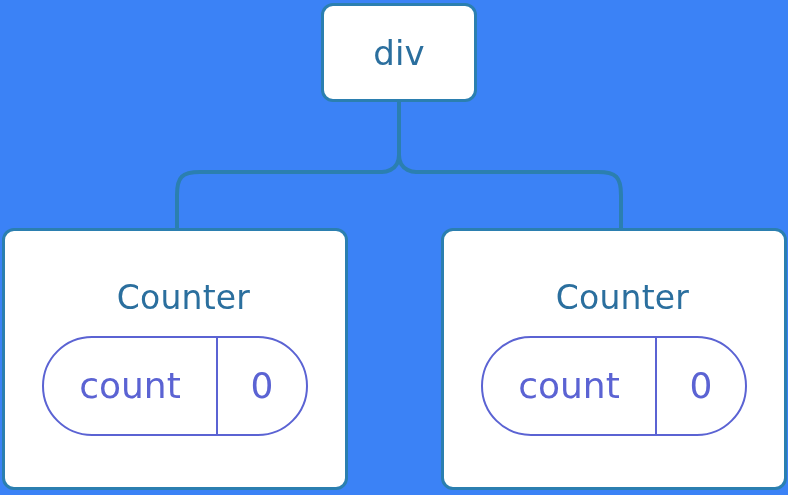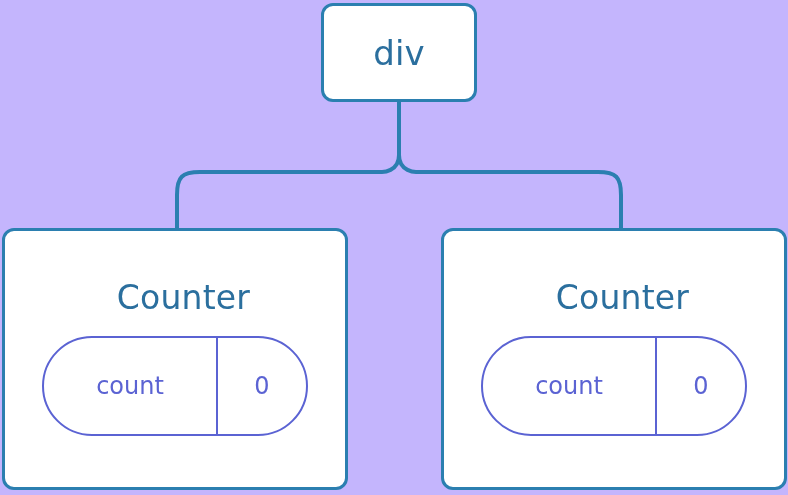--- a/index.html
+++ b/index.html
@@ -11,21 +11,21 @@
     width: 788px;
     height: 495px;
     background: #4a6872;
     font-family: "DejaVu Sans", "Liberation Sans", sans-serif;
     overflow: hidden;
   }
   #stage {
     position: relative;
     width: 788px;
     height: 495px;
-    background: #c4b5fd;
+    background: #3b82f6;
   }
 
   
   #connectors {
     position: absolute;
     left: 0;
     top: 0;
     width: 788px;
     height: 495px;
     z-index: 1;
@@ -93,21 +93,21 @@
     display: flex;
     align-items: stretch;
     background: transparent;
   }
   .state-key,
   .state-value {
     display: flex;
     align-items: center;
     justify-content: center;
     color: #5b63d3;
-    font-size: 24px;
+    font-size: 36px;
     line-height: 1;
   }
   .state-key {
     flex: 0 0 172px;
     border-right: 2px solid #5b63d3;
   }
   .state-value {
     flex: 1 1 auto;
   }
 </style>

